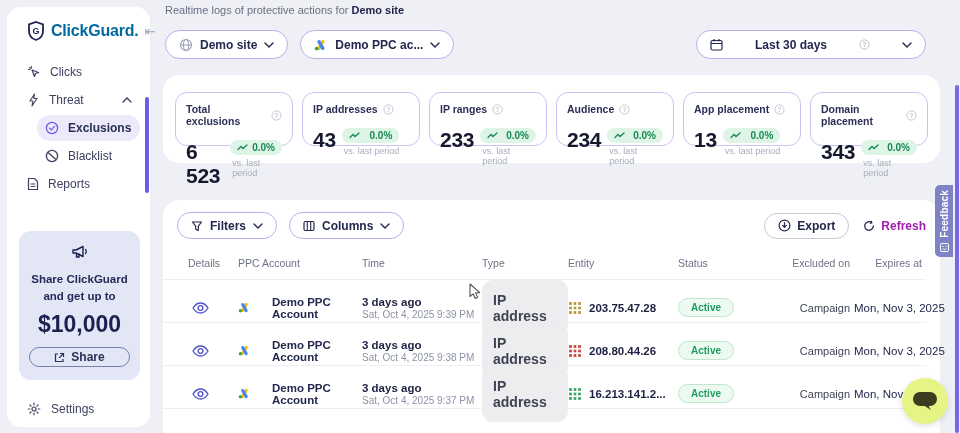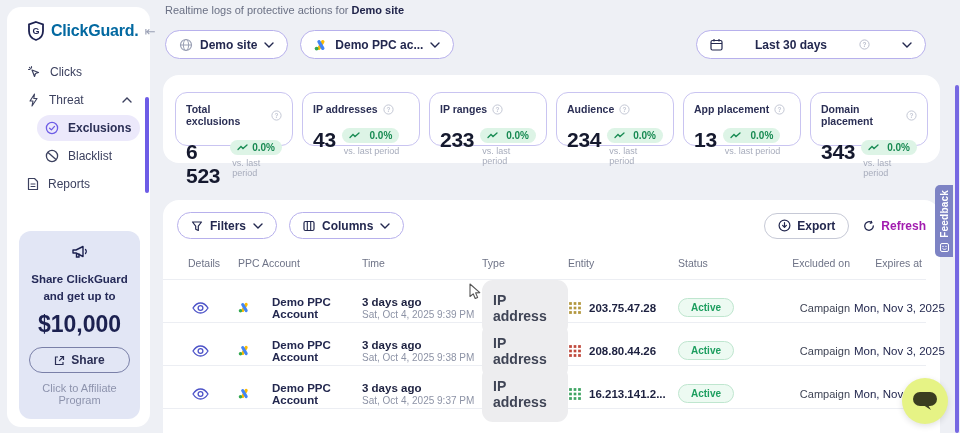--- a/index.html
+++ b/index.html
@@ -30,21 +30,21 @@
 
   .promo {
     background:#e2e6f5; border-radius:12px; padding:12px 10px 13px; text-align:center;
     margin-top:32px;
   }
   .promo-line { font-size:11.5px; font-weight:bold; color:#252a58; line-height:1.45; margin-top:6px; }
   .promo-amount { font-size:23px; font-weight:bold; color:#1c2150; margin:7px 0 9px; }
   .promo-share {
     display:flex; align-items:center; justify-content:center; gap:6px;
     border:1px solid #7a80a8; border-radius:14px; background:transparent;
-    font-size:12px; font-weight:bold; color:#2b2f55; width:100%; height:26px; cursor:pointer;
+    font-size:12px; font-weight:bold; color:#2b2f55; width:100%; height:20px; cursor:pointer;
     font-family:inherit;
   }
   .promo-affiliate { font-size:11px; color:#8d93ad; margin-top:9px; }
 
   .settings-row { display:flex; align-items:center; gap:10px; font-size:12px; color:#3c415f; padding:8px; margin-top:14px; cursor:pointer; }
 
   
   .main-subtitle { position:absolute; left:165px; top:4px; font-size:11px; color:#6a7084; }
   .main-subtitle b { color:#20244a; }
   .chip {
@@ -223,21 +223,20 @@
     <div class="promo-amount">$10,000</div>
     <button class="promo-share">
       <span>
         <svg width="11" height="11" viewBox="0 0 11 11">
             <path d="M4 2 H1.5 V9.5 H9 V7" fill="none" stroke="#2b2f55" stroke-width="1.2"></path>
             <path d="M6 1.5 H9.5 V5 M9.5 1.5 L5.2 5.8" fill="none" stroke="#2b2f55" stroke-width="1.2"></path>
           </svg>
       </span>
       <span>Share</span>
     </button>
-    <div class="promo-affiliate">Click to Affiliate Program</div>
   </div>
 
   <div style="flex:1"></div>
 
   <div class="settings-row">
     <span>
       <svg width="14" height="14" viewBox="0 0 14 14">
           <circle cx="7" cy="7" r="2" fill="none" stroke="#3c415f" stroke-width="1.2"></circle>
           <path d="M7 1.2 V2.8 M7 11.2 V12.8 M1.2 7 H2.8 M11.2 7 H12.8 M2.9 2.9 L4 4 M10 10 L11.1 11.1 M11.1 2.9 L10 4 M4 10 L2.9 11.1" stroke="#3c415f" stroke-width="1.2" stroke-linecap="round"></path>
         </svg>

